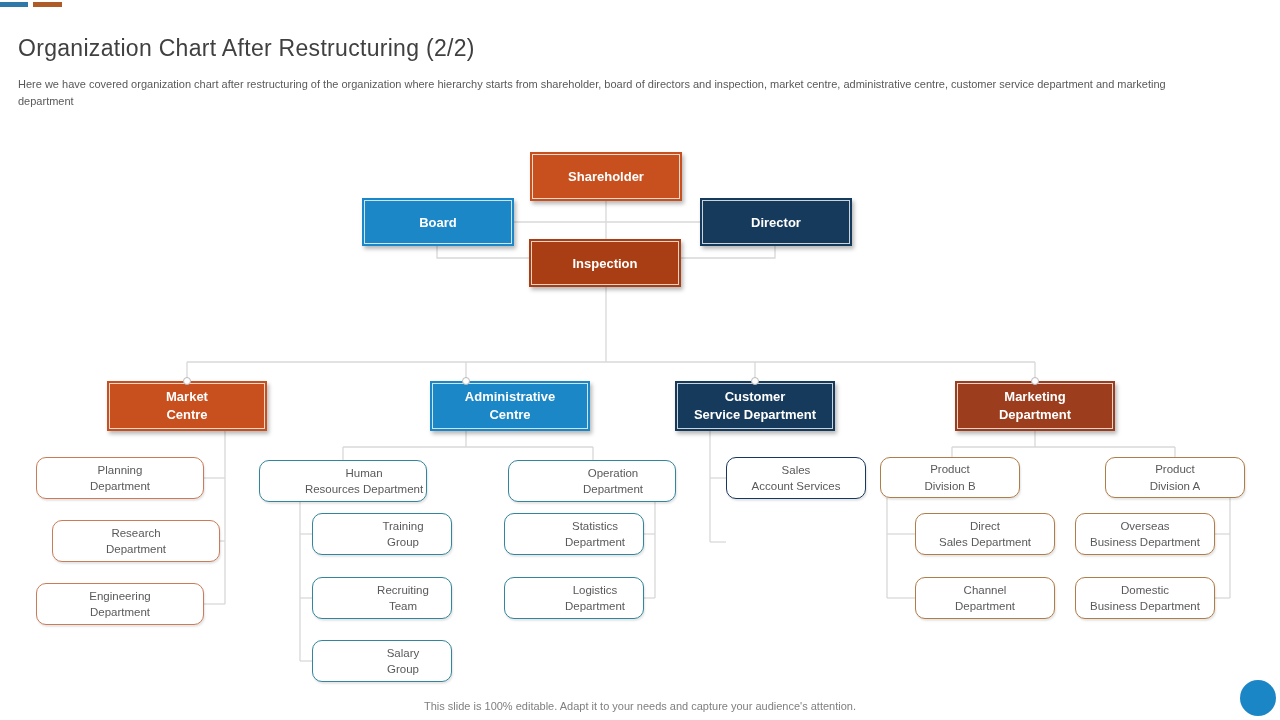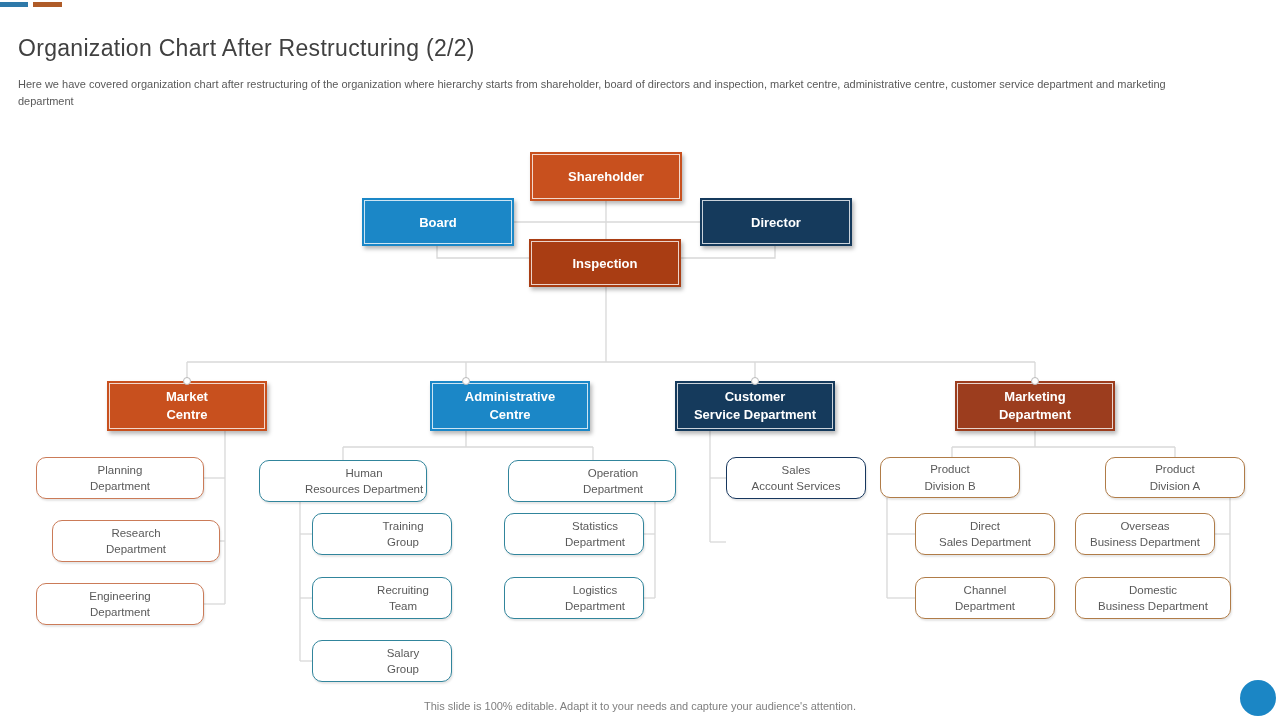--- a/index.html
+++ b/index.html
@@ -197,21 +197,21 @@
 Department</span>
   </div>
   <div class="node child b-tan" style="left:1105px;top:457px;width:140px;height:41px;">
     <span class="label">Product
 Division A</span>
   </div>
   <div class="node child b-tan" style="left:1075px;top:513px;width:140px;height:42px;">
     <span class="label">Overseas
 Business Department</span>
   </div>
-  <div class="node child b-tan" style="left:1075px;top:577px;width:156px;height:42px;">
+  <div class="node child b-tan" style="left:1075px;top:577px;width:140px;height:42px;">
     <span class="label">Domestic
 Business Department</span>
   </div>
 
   <svg class="layer dots" width="1280" height="720">
     <g fill="#ffffff" stroke="#B9B9B9" stroke-width="1">
       <circle cx="187" cy="381" r="3.5"></circle>
       <circle cx="466" cy="381" r="3.5"></circle>
       <circle cx="755" cy="381" r="3.5"></circle>
       <circle cx="1035" cy="381" r="3.5"></circle>

